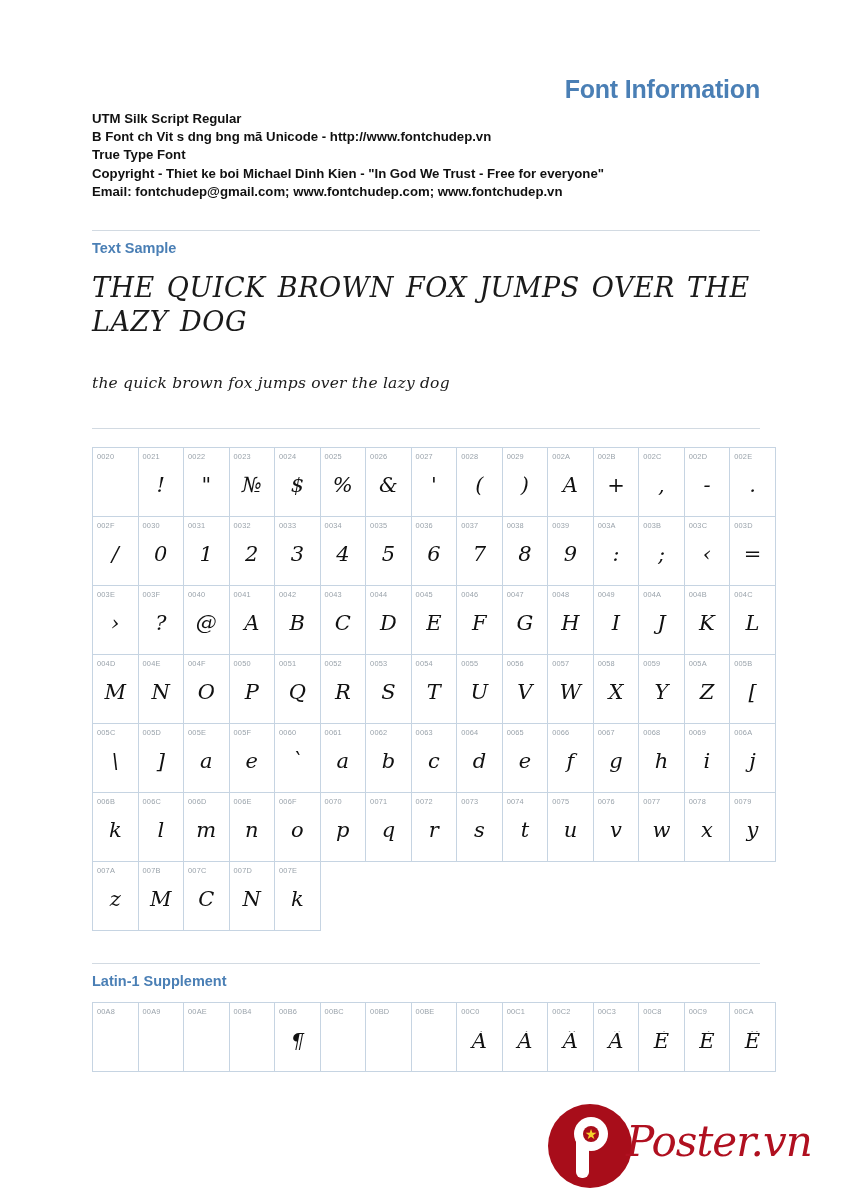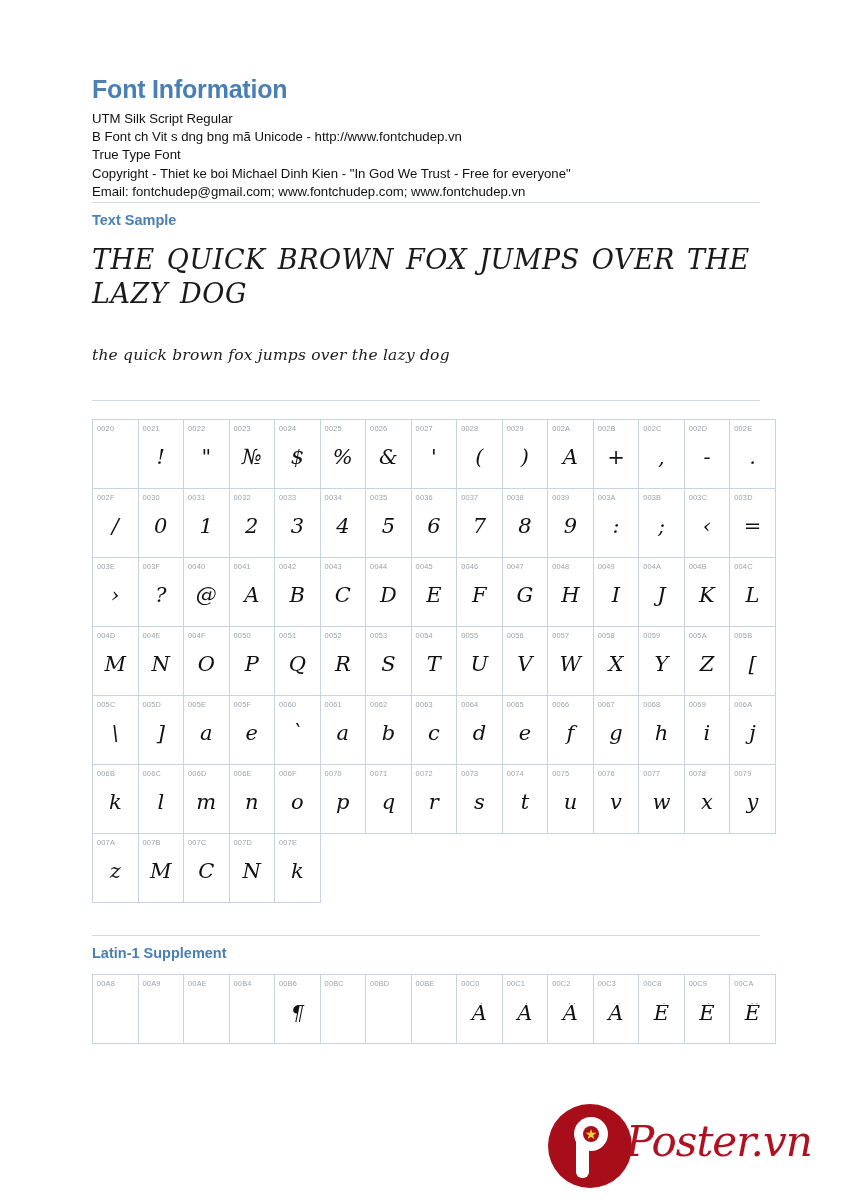--- a/index.html
+++ b/index.html
@@ -23,29 +23,30 @@
 
   
   .doc-title {
     color: #4a7fb5;
     font-size: 25px;
     font-weight: bold;
     letter-spacing: -0.2px;
     margin: 0;
     padding-top: 76px;
     line-height: 1.1;
+    text-align: right;
   }
   .meta-list {
     margin: 6px 0 0 0;
     padding: 0;
     list-style: none;
   }
   .meta-list li {
     font-size: 13.2px;
-    font-weight: normal;
+    font-weight: bold;
     color: #111111;
     line-height: 18.4px;
     white-space: nowrap;
   }
 
   
   .section {
     margin-top: 0;
   }
   .rule {
@@ -208,21 +209,21 @@
     <h1 class="doc-title">Font Information</h1>
     <ul class="meta-list">
       <li>UTM Silk Script Regular</li>
       <li>B Font ch Vit s dng bng mã Unicode - http://www.fontchudep.vn</li>
       <li>True Type Font</li>
       <li>Copyright - Thiet ke boi Michael Dinh Kien - "In God We Trust - Free for everyone"</li>
       <li>Email: fontchudep@gmail.com; www.fontchudep.com; www.fontchudep.vn</li>
     </ul>
   </div>
 
-  <div class="section" style="">
+  <div class="section" style="margin-top:28px;">
     <hr class="rule">
     <h2 class="section-title" style="margin-top:9px;">Text Sample</h2>
     <div class="script sample-upper" style="margin-top:14px;">THE QUICK BROWN FOX JUMPS OVER THE LAZY DOG</div>
     <div class="script sample-lower" style="margin-top:34px;">the quick brown fox jumps over the lazy dog</div>
   </div>
 
   <div class="section" style="margin-top:35px;">
     <hr class="rule">
     <table class="glyph-table" style="margin-top:18px;">
       <tbody>

